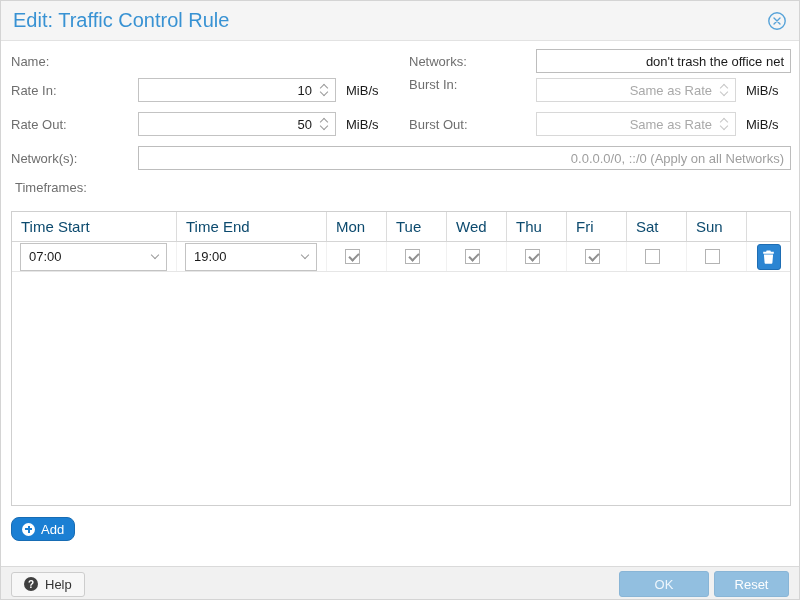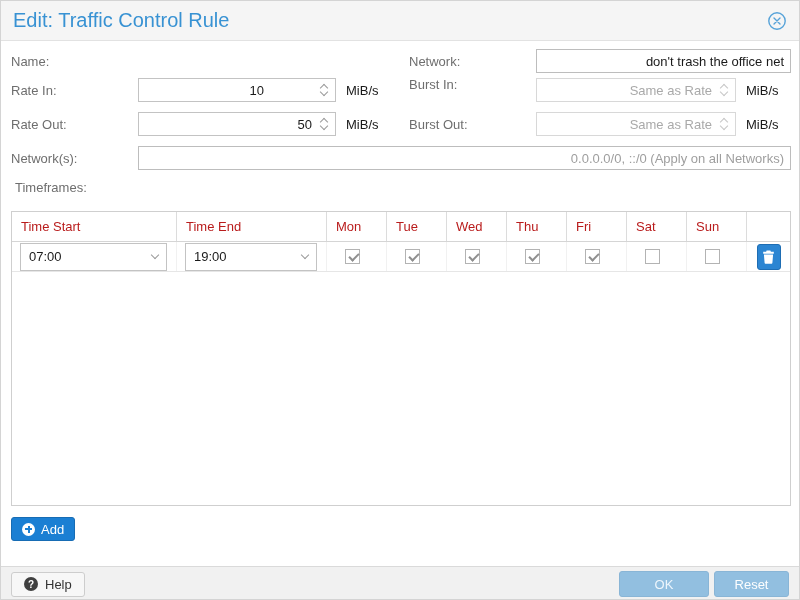--- a/index.html
+++ b/index.html
@@ -27,37 +27,37 @@
   .spinfield .val.placeholder { color: #a9a9a9; }
   .spin { display: flex; flex-direction: column; align-items: center; gap: 4px; padding: 0 3px; cursor: pointer; }
   .chev { display: block; width: 6px; height: 6px; border-right: 1px solid #9a9a9a; border-bottom: 1px solid #9a9a9a; }
   .chev.up { transform: rotate(-135deg); margin-bottom: -3px; }
   .chev.dn { transform: rotate(45deg); margin-top: -3px; }
   .spinfield.disabled .chev { border-color: #c6c6c6; }
 
   
   .tf-table { position: absolute; left: 10px; top: 210px; width: 780px; height: 295px; border: 1px solid #cfcfcf; background: #fff; }
   .tf-header { display: flex; height: 30px; border-bottom: 1px solid #d5d5d5; }
-  .tf-header .hcell { display: flex; align-items: center; padding-left: 9px; color: #b91c1c; font-size: 13px; border-right: 1px solid #dcdcdc; }
+  .tf-header .hcell { display: flex; align-items: center; padding-left: 9px; color: #0c4a6e; font-size: 15px; border-right: 1px solid #dcdcdc; }
   .tf-header .hcell:last-child { border-right: none; }
   .c-ts { width: 165px; } .c-te { width: 150px; } .c-day { width: 60px; } .c-act { flex: 1; }
   .tf-row { display: flex; height: 30px; border-bottom: 1px solid #e6e6e6; }
   .tf-row .rcell { display: flex; align-items: center; border-right: 1px solid #f1f1f1; }
   .combo { height: 28px; background: #fff; border: 1px solid #c3c3c3; display: flex; align-items: center; flex: 1; margin: 0 9px 0 8px; padding: 0 8px; cursor: pointer; }
   .combo .combo-val { font-size: 13px; color: #1a1a1a; flex: 1; }
   .combo .chev { border-color: #9a9a9a; }
   .day-cells { display: flex; }
   .day-cell { width: 60px; display: flex; align-items: center; padding-left: 18px; border-right: 1px solid #f1f1f1; }
   .cb { width: 15px; height: 15px; border: 1px solid #b3b3b3; background: #fff; position: relative; cursor: pointer; }
   .cb.checked::after { content: ""; position: absolute; left: 3px; top: 3px; width: 8px; height: 4px; border-left: 2px solid #8f8f8f; border-bottom: 2px solid #8f8f8f; transform: rotate(-45deg); }
   .act-cell { flex: 1; display: flex; align-items: center; justify-content: center; }
   .trash-btn { width: 24px; height: 26px; background: #2b85d2; border: 1px solid #1e6db3; border-radius: 3px; display: flex; align-items: center; justify-content: center; cursor: pointer; }
 
   
-  .add-btn { position: absolute; left: 10px; top: 516px; height: 24px; padding: 0 10px; background: #1b7fd3; border: 1px solid #176cb4; border-radius: 3px; color: #fff; font-size: 13px; display: inline-flex; align-items: center; gap: 6px; cursor: pointer; }
+  .add-btn { position: absolute; left: 10px; top: 516px; height: 24px; padding: 0 10px; background: #1b7fd3; border: 1px solid #176cb4; border-radius: 8px; color: #fff; font-size: 13px; display: inline-flex; align-items: center; gap: 6px; cursor: pointer; }
   .plus-icon { width: 13px; height: 13px; background: #fff; border-radius: 50%; position: relative; display: inline-block; }
   .plus-icon::before, .plus-icon::after { content: ""; position: absolute; background: #1b7fd3; }
   .plus-icon::before { left: 3px; top: 5.5px; width: 7px; height: 2px; }
   .plus-icon::after { left: 5.5px; top: 3px; width: 2px; height: 7px; }
 
   .toolbar { position: absolute; left: 0; right: 0; top: 565px; height: 35px; background: #f1f1f1; border-top: 1px solid #dadada; display: flex; align-items: center; padding: 0 10px; }
   .help-btn { height: 25px; padding: 0 12px; background: #f7f7f7; border: 1px solid #cdcdcd; border-radius: 3px; color: #333; font-size: 13px; display: inline-flex; align-items: center; gap: 7px; cursor: pointer; }
   .q-icon { width: 14px; height: 14px; background: #3f3f3f; color: #fff; border-radius: 50%; font-size: 10px; font-weight: bold; display: inline-flex; align-items: center; justify-content: center; }
   .right-btns { margin-left: auto; display: flex; gap: 5px; }
   .btn-disabled { height: 26px; background: #92bfe0; border: 1px solid #89b5d6; border-radius: 3px; color: #eef6fc; font-size: 13px; display: inline-flex; align-items: center; justify-content: center; cursor: default; }
@@ -72,25 +72,25 @@
     <span class="title">Edit: Traffic Control Rule</span>
     <span class="close-btn">
       <svg width="20" height="20" viewBox="0 0 20 20">
         <circle cx="10" cy="10" r="8.2" fill="none" stroke="#57a3d9" stroke-width="1.4"></circle>
         <path d="M7 7l6 6M13 7l-6 6" stroke="#57a3d9" stroke-width="1.4" stroke-linecap="round"></path>
       </svg>
     </span>
   </div>
 
   <span class="lbl" style="left:10px; top:53px;">Name:</span>
-  <span class="lbl" style="left:408px; top:53px;">Network:</span>
+  <span class="lbl" style="left:408px; top:53px;">Networks:</span>
   <input class="text-input" style="left: 535px; top: 48px; width: 255px;" value="don't trash the office net">
 
   <span class="lbl" style="left:10px; top:82px;">Rate In:</span>
-  <div class="spinfield" style="left:137px; top:77px; width:198px;gap:48px;">
+  <div class="spinfield" style="left:137px; top:77px; width:198px;">
     <span class="val">10</span>
     <span class="spin">
         <i class="chev up"></i>
         <i class="chev dn"></i>
       </span>
   </div>
   <span class="unit" style="left:345px; top:82px;">MiB/s</span>
 
   <span class="lbl" style="left:408px; top:76px;">Burst In:</span>
   <div class="spinfield disabled" style="left:535px; top:77px; width:200px;">

